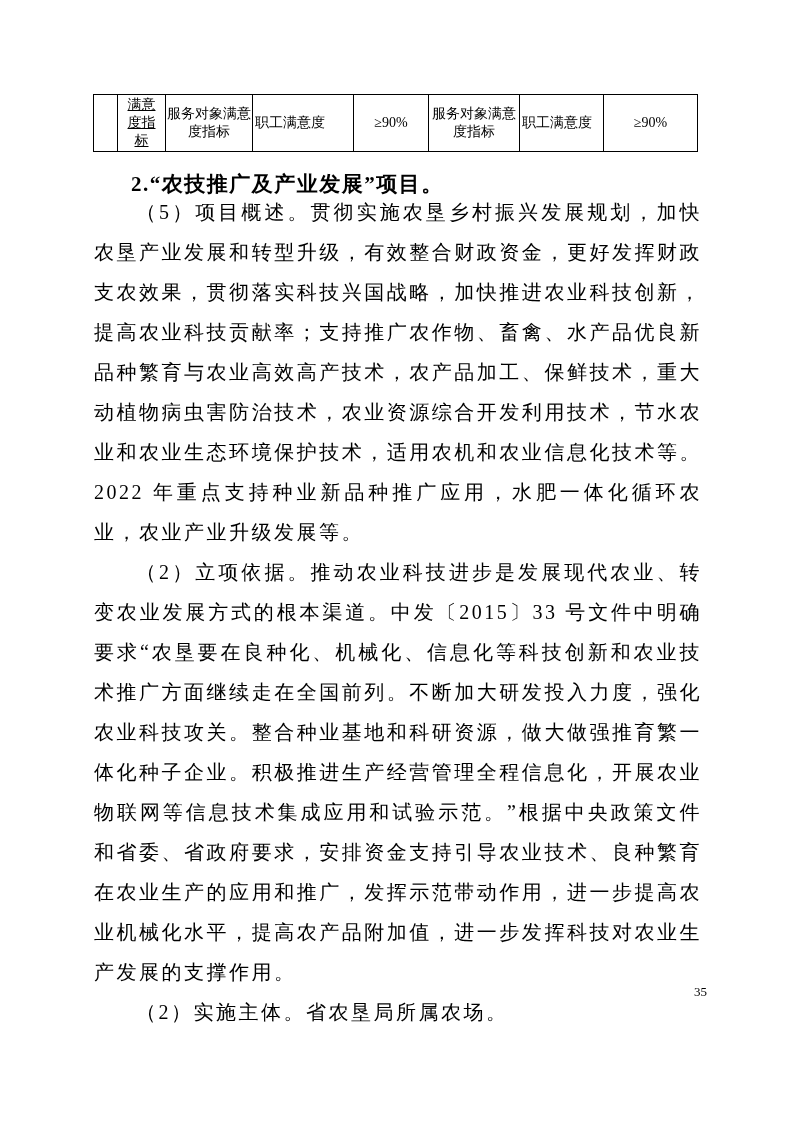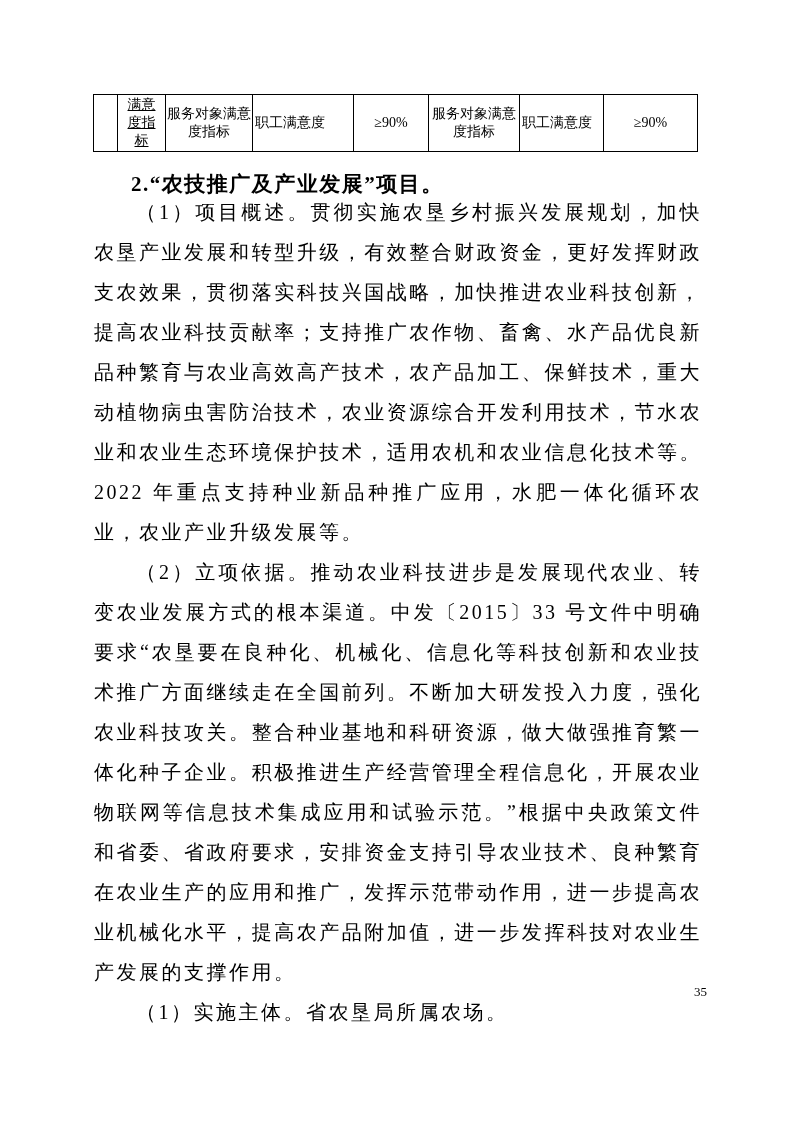--- a/index.html
+++ b/index.html
@@ -109,20 +109,20 @@
       <td>服务对象满意度指标</td>
       <td class="cell-left">职工满意度</td>
       <td>≥90%</td>
     </tr>
   </tbody>
     </table>
 
   <div class="section-heading">2.“农技推广及产业发展”项目。</div>
 
   <div class="body-text">
-    <p>（1）项目概述。贯彻实施农垦乡村振兴发展规划，加快农垦产业发展和转型升级，有效整合财政资金，更好发挥财政支农效果，贯彻落实科技兴国战略，加快推进农业科技创新，提高农业科技贡献率；支持推广农作物、畜禽、水产品优良新品种繁育与农业高效高产技术，农产品加工、保鲜技术，重大动植物病虫害防治技术，农业资源综合开发利用技术，节水农业和农业生态环境保护技术，适用农机和农业信息化技术等。2022 年重点支持种业新品种推广应用，水肥一体化循环农业，农业产业升级发展等。</p>
+    <p>（5）项目概述。贯彻实施农垦乡村振兴发展规划，加快农垦产业发展和转型升级，有效整合财政资金，更好发挥财政支农效果，贯彻落实科技兴国战略，加快推进农业科技创新，提高农业科技贡献率；支持推广农作物、畜禽、水产品优良新品种繁育与农业高效高产技术，农产品加工、保鲜技术，重大动植物病虫害防治技术，农业资源综合开发利用技术，节水农业和农业生态环境保护技术，适用农机和农业信息化技术等。2022 年重点支持种业新品种推广应用，水肥一体化循环农业，农业产业升级发展等。</p>
     <p>（2）立项依据。推动农业科技进步是发展现代农业、转变农业发展方式的根本渠道。中发〔2015〕33 号文件中明确要求“农垦要在良种化、机械化、信息化等科技创新和农业技术推广方面继续走在全国前列。不断加大研发投入力度，强化农业科技攻关。整合种业基地和科研资源，做大做强推育繁一体化种子企业。积极推进生产经营管理全程信息化，开展农业物联网等信息技术集成应用和试验示范。”根据中央政策文件和省委、省政府要求，安排资金支持引导农业技术、良种繁育在农业生产的应用和推广，发挥示范带动作用，进一步提高农业机械化水平，提高农产品附加值，进一步发挥科技对农业生产发展的支撑作用。</p>
-    <p>（1）实施主体。省农垦局所属农场。</p>
+    <p>（2）实施主体。省农垦局所属农场。</p>
   </div>
 
   <div class="page-number">35</div>
 
 </div>
 
 </body></html>

